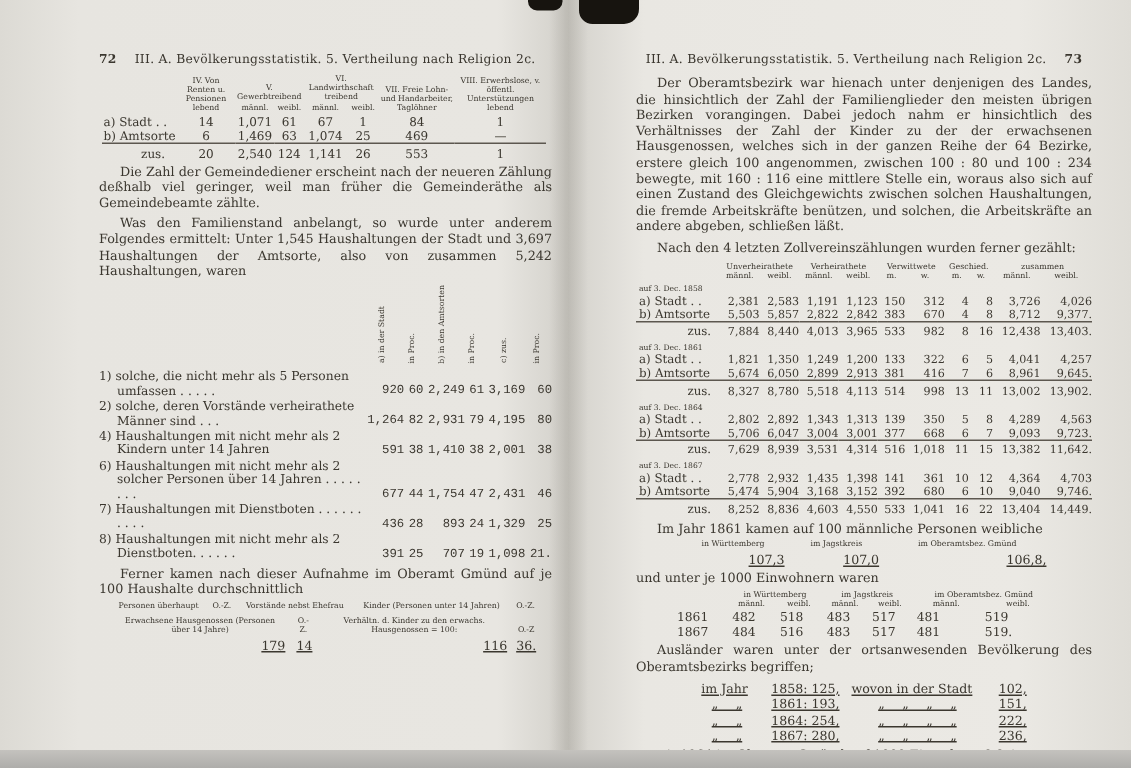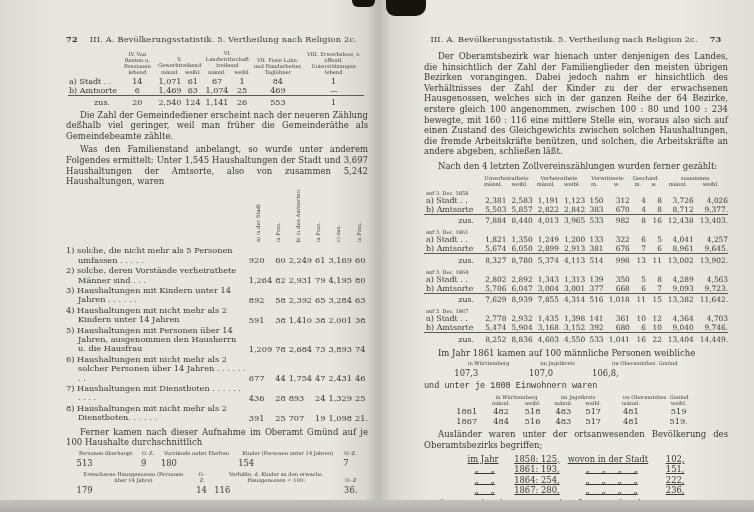--- a/index.html
+++ b/index.html
@@ -23,46 +23,46 @@
   .occ{width:98%;margin:1px 0 3px 2px;}
   .occ th{font-weight:normal;font-size:5.2px;line-height:5.9px;text-align:center;vertical-align:bottom;padding:0 1px 1px 1px;}
   .occ td{font-size:8px;text-align:center;padding:0 1px;}
   .occ td.lbl{text-align:left;white-space:nowrap;}
   .occ tr.total td{border-top:.5px solid #5c574f;padding-top:2px;}
   
   .hh{width:100%;margin:2px 0 2px 0;}
   .hh th{font-weight:normal;vertical-align:bottom;padding:0;}
   .vert{display:inline-block;writing-mode:vertical-rl;transform:rotate(180deg);font-size:5.2px;line-height:5.6px;white-space:nowrap;}
   .hh td.lbl{font-size:8.2px;line-height:9.4px;padding:0 0 1px 12px;text-indent:-12px;width:168px;}
-  .hh td.n{font-size:8.2px;text-align:left;vertical-align:bottom;padding:0 0 1px 3px;white-space:nowrap;}
+  .hh td.n{font-size:8.2px;text-align:right;vertical-align:bottom;padding:0 0 1px 3px;white-space:nowrap;font-family:Liberation Mono, monospace;}
   .hh th.vh{height:34px;}
   
   .avg{width:95%;margin:2px auto 4px auto;}
   .avg td{padding:0 3px;}
   .avg tr.h td{font-size:5.2px;line-height:5.9px;text-align:center;vertical-align:bottom;}
-  .avg tr.v td{font-size:8.4px;text-align:left;padding-top:1px;}
+  .avg tr.v td{font-size:8.4px;text-align:right;padding-top:1px;text-decoration:underline;}
   
   .census{width:100%;margin:1px 0 2px 0;}
   .census th{font-weight:normal;font-size:5.3px;line-height:6px;text-align:center;padding:0 1px;vertical-align:bottom;}
   .census td{font-size:7.4px;text-align:right;padding:0 0 0 2px;white-space:nowrap;}
   .census td.lbl{font-size:7.9px;text-align:left;}
   .census tr.date td{font-size:5.1px;line-height:6px;text-align:left;padding-top:3px;}
   .census tr.total td{border-top:.5px solid #5c574f;padding-top:1.5px;padding-bottom:1px;}
   .census tr.total td.lbl{text-align:right;padding-right:6px;}
   
   .ratio{width:82%;margin:1px auto 2px auto;}
   .p1000{width:84%;margin:1px auto 2px auto;}
   .p1000 th{font-weight:normal;font-size:5.2px;line-height:5.9px;text-align:center;vertical-align:bottom;padding:0 2px;}
-  .p1000 td{font-size:8.2px;text-align:center;padding:0 3px;}
+  .p1000 td{font-size:8.2px;text-align:left;padding:0 3px;}
   
   .ausl{width:74%;margin:0 auto;text-decoration:underline;}
   .ausl td{font-size:8.4px;line-height:10.6px;padding:0 4px;white-space:nowrap;}
   .ausl td.d{text-align:center;word-spacing:9px;}
   .ausl td.r{text-align:right;}
-  .noind{text-indent:0;font-family:Liberation Mono, monospace;}
+  .noind{text-indent:0;}
 </style>
 </head>
 <body>
 
 <div class="canvas">
   <div class="gutter"></div>
   <div class="blob1"></div>
   <div class="blob2"></div>
 
   <div class="page page-left">
@@ -150,47 +150,29 @@
         <tr>
             <td class="lbl">2) solche, deren Vorstände verheirathete Männer sind . . .</td>
             <td class="n">1,264</td>
             <td class="n">82</td>
             <td class="n">2,931</td>
             <td class="n">79</td>
             <td class="n">4,195</td>
             <td class="n">80</td>
           </tr>
         <tr>
-            <td class="lbl">3) Haushaltungen mit Kindern unter 14 Jahren . . . . . .</td>
-            <td class="n">892</td>
-            <td class="n">58</td>
-            <td class="n">2,392</td>
-            <td class="n">65</td>
-            <td class="n">3,284</td>
-            <td class="n">63</td>
-          </tr>
-        <tr>
             <td class="lbl">4) Haushaltungen mit nicht mehr als 2 Kindern unter 14 Jahren</td>
             <td class="n">591</td>
             <td class="n">38</td>
             <td class="n">1,410</td>
             <td class="n">38</td>
             <td class="n">2,001</td>
             <td class="n">38</td>
           </tr>
         <tr>
-            <td class="lbl">5) Haushaltungen mit Personen über 14 Jahren, ausgenommen den Hausherrn u. die Hausfrau</td>
-            <td class="n">1,209</td>
-            <td class="n">78</td>
-            <td class="n">2,684</td>
-            <td class="n">73</td>
-            <td class="n">3,893</td>
-            <td class="n">74</td>
-          </tr>
-        <tr>
             <td class="lbl">6) Haushaltungen mit nicht mehr als 2 solcher Personen über 14 Jahren . . . . . . . .</td>
             <td class="n">677</td>
             <td class="n">44</td>
             <td class="n">1,754</td>
             <td class="n">47</td>
             <td class="n">2,431</td>
             <td class="n">46</td>
           </tr>
         <tr>
             <td class="lbl">7) Haushaltungen mit Dienstboten . . . . . . . . . .</td>
@@ -216,27 +198,20 @@
     <p class="body ind">Ferner kamen nach dieser Aufnahme im Oberamt Gmünd auf je 100 Haushalte durchschnittlich</p>
 
     <table class="avg">
       <tbody>
           <tr class="h">
         <td>Personen überhaupt</td>
             <td>O.-Z.</td>
             <td>Vorstände nebst Ehefrau</td>
             <td>Kinder (Personen unter 14 Jahren)</td>
             <td>O.-Z.</td>
-      </tr>
-      <tr class="v">
-        <td>513</td>
-            <td>9</td>
-            <td>180</td>
-            <td>154</td>
-            <td>7</td>
       </tr>
     </tbody>
       </table>
 
     <table class="avg">
       <tbody>
           <tr class="h">
         <td>Erwachsene Hausgenossen (Personen über 14 Jahre)</td>
             <td>O.-Z.</td>
             <td>Verhältn. d. Kinder zu den erwachs. Hausgenossen = 100:</td>
@@ -345,31 +320,31 @@
             <td>4,041</td>
             <td>4,257</td>
           </tr>
         <tr>
             <td class="lbl">b) Amtsorte</td>
             <td>5,674</td>
             <td>6,050</td>
             <td>2,899</td>
             <td>2,913</td>
             <td>381</td>
-            <td>676</td>
+            <td>416</td>
             <td>7</td>
             <td>6</td>
             <td>8,961</td>
             <td>9,645.</td>
           </tr>
         <tr class="total">
             <td class="lbl">zus.</td>
             <td>8,327</td>
             <td>8,780</td>
-            <td>5,374</td>
+            <td>5,518</td>
             <td>4,113</td>
             <td>514</td>
             <td>998</td>
             <td>13</td>
             <td>11</td>
             <td>13,002</td>
             <td>13,902.</td>
           </tr>
 
         <tr class="date">
@@ -398,21 +373,21 @@
             <td>668</td>
             <td>6</td>
             <td>7</td>
             <td>9,093</td>
             <td>9,723.</td>
           </tr>
         <tr class="total">
             <td class="lbl">zus.</td>
             <td>7,629</td>
             <td>8,939</td>
-            <td>7,855</td>
+            <td>3,531</td>
             <td>4,314</td>
             <td>516</td>
             <td>1,018</td>
             <td>11</td>
             <td>15</td>
             <td>13,382</td>
             <td>11,642.</td>
           </tr>
 
         <tr class="date">

